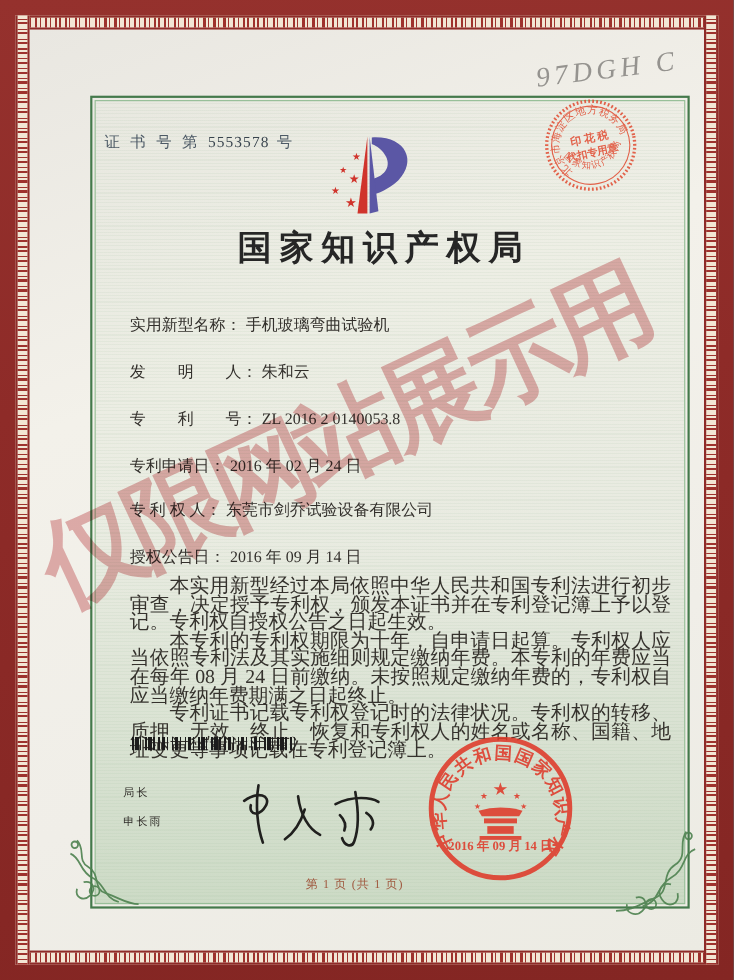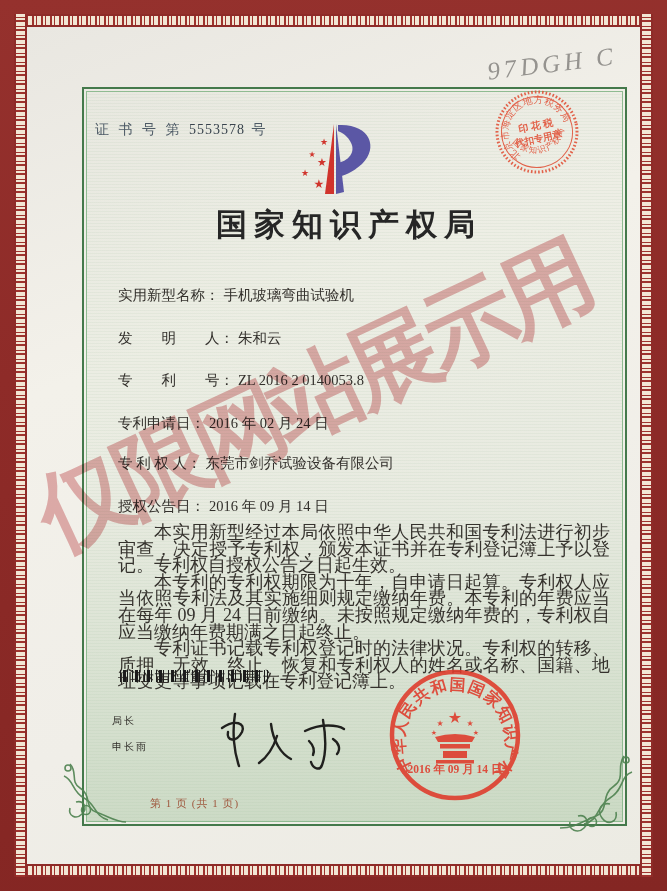--- a/index.html
+++ b/index.html
@@ -33,21 +33,21 @@
   .field{position:absolute;left:118px;font-size:14.5px;color:#33302c;white-space:nowrap;}
   .field .val{margin-left:4px;}
   .paras{position:absolute;left:118px;top:524px;width:492px;font-size:18px;line-height:16.6px;
     color:#35322d;text-align:justify;}
   .paras p{margin:0;text-indent:2em;}
   .barcode{position:absolute;left:120px;top:670px;width:148px;height:12px;
     background:repeating-linear-gradient(90deg,#1c1c1c 0 1.5px,transparent 1.5px 3px,#1c1c1c 3px 6px,transparent 6px 7.5px,#1c1c1c 7.5px 8.5px,transparent 8.5px 12px);}
   .bureau{position:absolute;left:112px;font-size:10px;color:#2e2b27;letter-spacing:2px;}
   .sig{position:absolute;left:205px;top:698px;}
   .seal{position:absolute;left:380px;top:660px;opacity:.88;}
-  .footer{position:absolute;left:150px;top:796px;width:345px;text-align:left;
+  .footer{position:absolute;left:150px;top:796px;width:345px;text-align:center;
     font-size:11px;color:#a05a40;letter-spacing:1px;}
   .flourish{position:absolute;opacity:.9;}
   .tax-stamp{position:absolute;left:487px;top:82px;transform:rotate(-12deg);opacity:.85;}
   .pencil{position:absolute;left:487px;top:50px;font-size:25px;color:#95938f;
     font-style:italic;letter-spacing:4px;transform:rotate(-7deg);}
   .watermark{position:absolute;left:39px;top:451px;font-size:92px;font-weight:bold;
     letter-spacing:-7px;color:#d4767a;opacity:.55;mix-blend-mode:multiply;white-space:nowrap;
     transform:rotate(-25deg);transform-origin:46px 50%;z-index:40;line-height:104px;}
 </style>
 </head>
@@ -99,21 +99,21 @@
   </div>
   <div class="field" style="top:454px">
     <span>专 利 权 人：</span><span class="val">东莞市剑乔试验设备有限公司</span>
   </div>
   <div class="field" style="top:497px">
     <span>授权公告日：</span><span class="val">2016 年 09 月 14 日</span>
   </div>
 
   <div class="paras">
     <p>本实用新型经过本局依照中华人民共和国专利法进行初步审查，决定授予专利权，颁发本证书并在专利登记簿上予以登记。专利权自授权公告之日起生效。</p>
-    <p>本专利的专利权期限为十年，自申请日起算。专利权人应当依照专利法及其实施细则规定缴纳年费。本专利的年费应当在每年 09 月 24 日前缴纳。未按照规定缴纳年费的，专利权自应当缴纳年费期满之日起终止。</p>
+    <p>本专利的专利权期限为十年，自申请日起算。专利权人应当依照专利法及其实施细则规定缴纳年费。本专利的年费应当在每年 08 月 24 日前缴纳。未按照规定缴纳年费的，专利权自应当缴纳年费期满之日起终止。</p>
     <p>专利证书记载专利权登记时的法律状况。专利权的转移、质押、无效、终止、恢复和专利权人的姓名或名称、国籍、地址变更等事项记载在专利登记簿上。</p>
   </div>
 
   <div class="barcode"></div>
 
   <div class="bureau" style="top:714px">局长</div>
   <div class="bureau" style="top:740px">申长雨</div>
 
   <svg class="sig" width="160" height="80" viewBox="0 0 160 80" fill="none" stroke="#20201e" stroke-width="2.4" stroke-linecap="round">
     <path d="M30,16 C27,34 29,54 34,68"></path>

